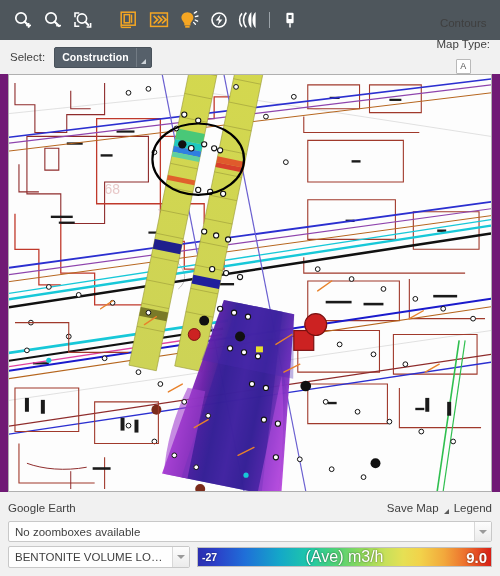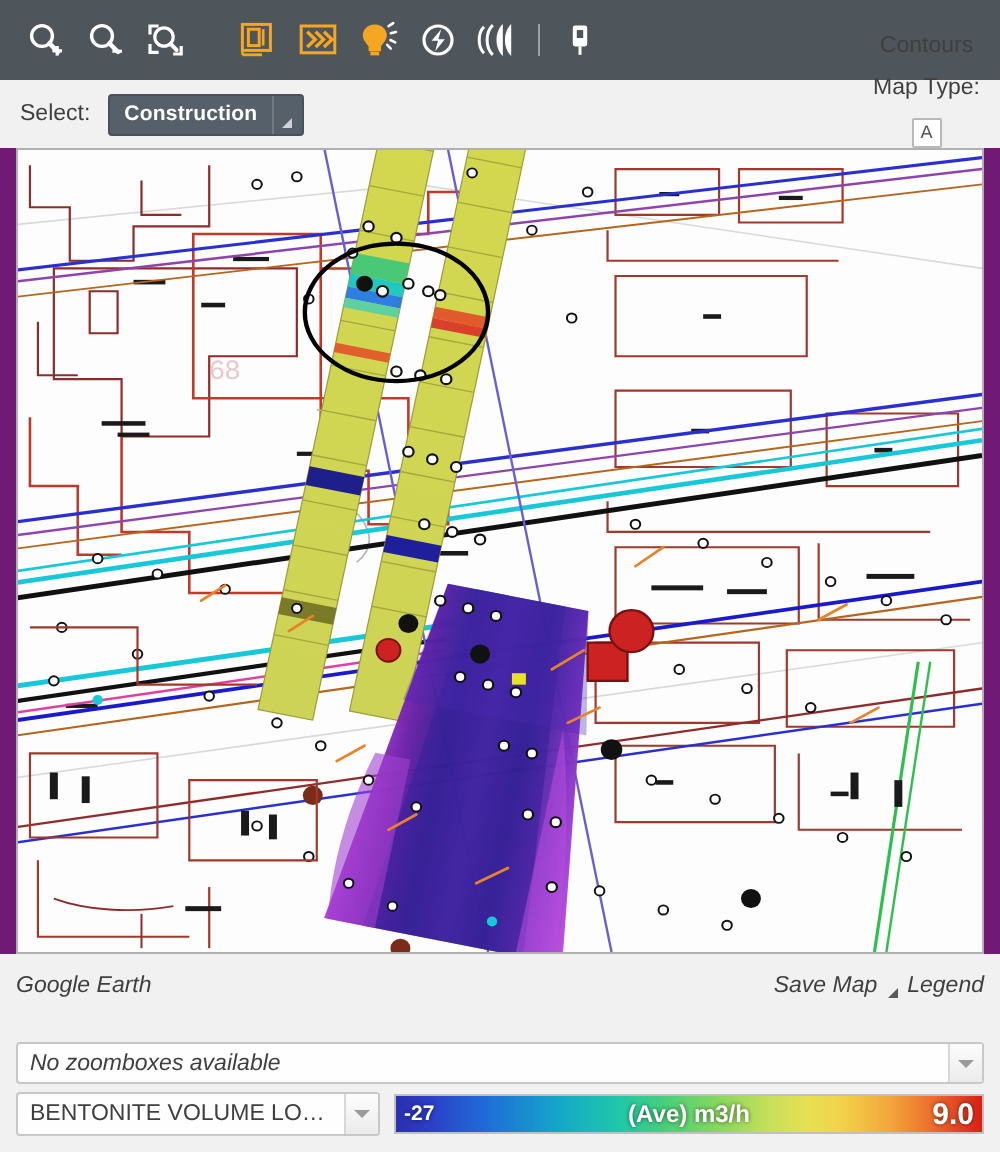--- a/index.html
+++ b/index.html
@@ -53,25 +53,25 @@
 
   
   .map-wrap{
     margin:0 8px;flex:1 1 auto;border:1px solid #b0b0b0;background:#fdfdfd;
     position:relative;overflow:hidden;box-sizing:border-box;
   }
   .map-svg{position:absolute;inset:0;width:100%;height:100%;display:block;}
 
   
   .bottom{flex:0 0 auto;padding:6px 8px 8px 8px;box-sizing:border-box;background:#f1f1f1;}
-  .row1{display:flex;align-items:center;height:20px;font-style:italic;}
+  .row1{display:flex;align-items:center;height:20px;}
   .ge-label{font-size:11.5px;color:#3f3f3f;}
   .row1-right{margin-left:auto;display:flex;align-items:flex-end;gap:5px;}
   .row1-right .lnk{font-size:11.5px;color:#3f3f3f;cursor:pointer;}
-  .zoombox-row{margin-top:18px;font-style:italic;}
+  .zoombox-row{margin-top:3px;}
   .sel-light{
     width:100%;height:21px;background:#fefefe;border:1px solid #c8c8c8;border-radius:2px;
     display:flex;align-items:center;box-sizing:border-box;cursor:pointer;
   }
   .sel-light .sl-text{flex:1;padding:0 6px;font-size:11.5px;color:#3f3f3f;
     white-space:nowrap;overflow:hidden;text-overflow:ellipsis;}
   .sel-light .sl-arrow{
     width:16px;align-self:stretch;display:flex;align-items:center;justify-content:center;
     background:linear-gradient(#fdfdfd,#ebebeb);border-left:1px solid #d8d8d8;
   }
@@ -84,22 +84,22 @@
     background:linear-gradient(to right,
       #2b2fb0 0%, #2b3fc8 6%, #1f6fd8 16%, #14a8c8 28%,
       #1fc8a8 38%, #49d07a 46%, #8fd95c 56%, #c8e05a 64%,
       #e6e054 70%, #f2d24a 76%, #f2a83c 84%, #ec6a2c 92%, #d81f16 100%);
     display:flex;align-items:center;
   }
   .cb-min{position:absolute;left:4px;color:#ffffff;font-weight:bold;font-size:10.5px;
     text-shadow:0 0 2px rgba(0,0,0,.55);}
   .cb-max{position:absolute;right:4px;color:#ffffff;font-weight:bold;font-size:15px;
     text-shadow:0 0 2px rgba(0,0,0,.55);margin-left:36px;}
-  .cb-mid{position:absolute;left:0;right:0;text-align:center;color:#ffffff;font-weight:bold;
-    font-size:12px;text-shadow:0 0 2px rgba(0,0,0,.6);}
+  .cb-mid{position:absolute;left:0;right:0;text-align:center;color:#ffffff;font-weight:normal;
+    font-size:16px;text-shadow:0 0 2px rgba(0,0,0,.6);}
 </style>
 </head>
 <body>
 
 <div class="app">
 
   <div class="toolbar">
 
     <div class="tb-btn">
       <svg width="22" height="22" viewBox="0 0 22 22">

